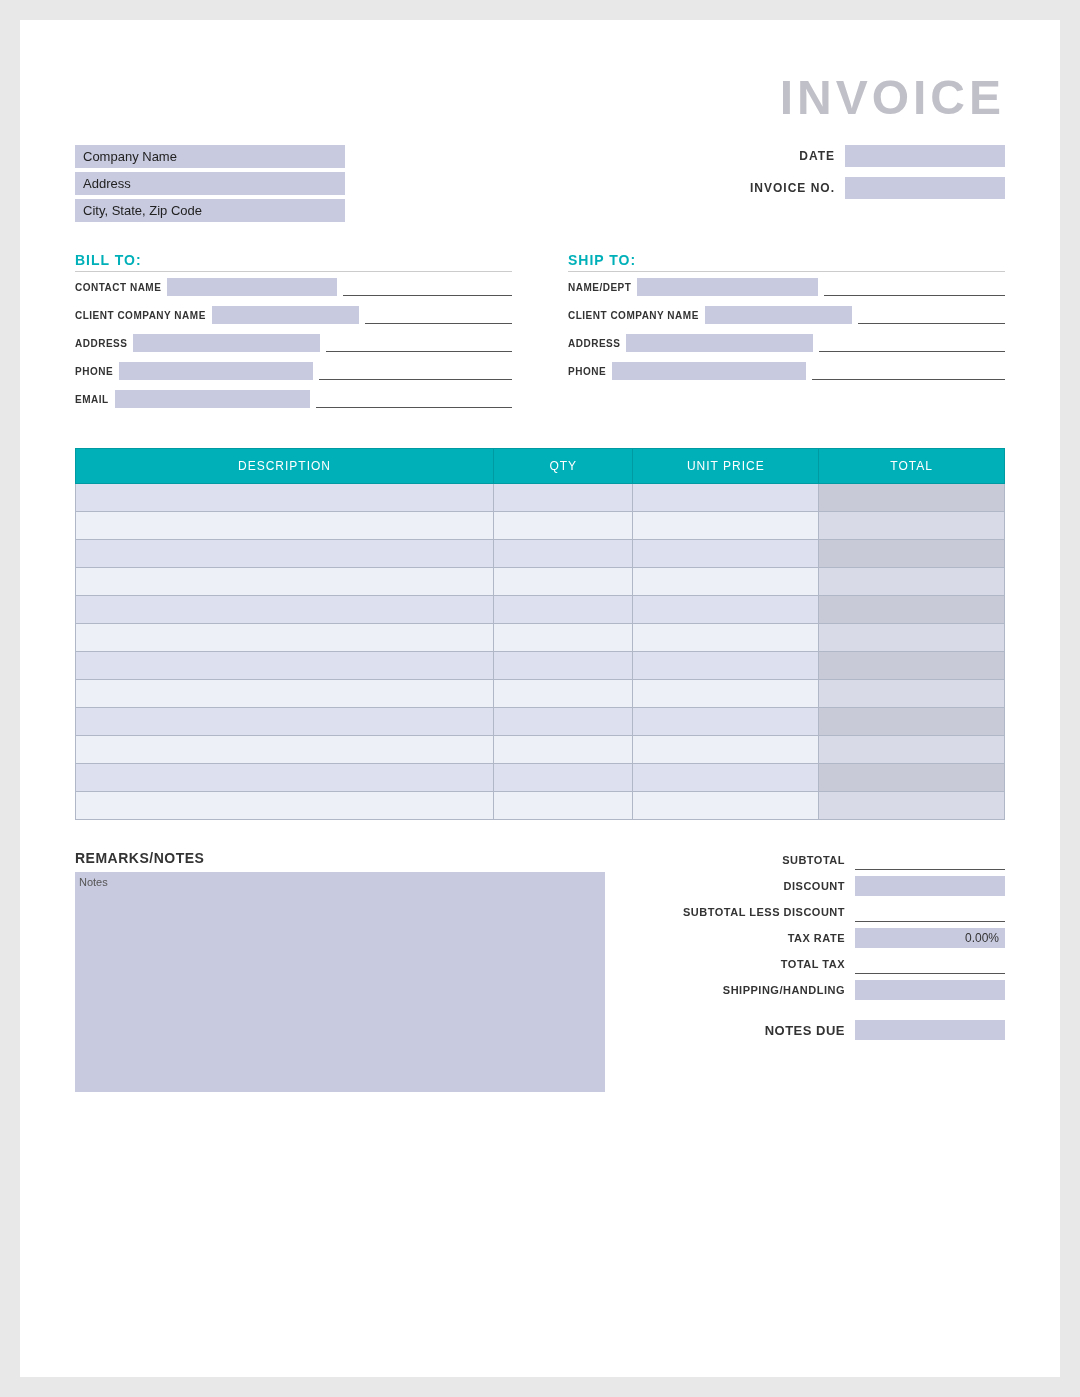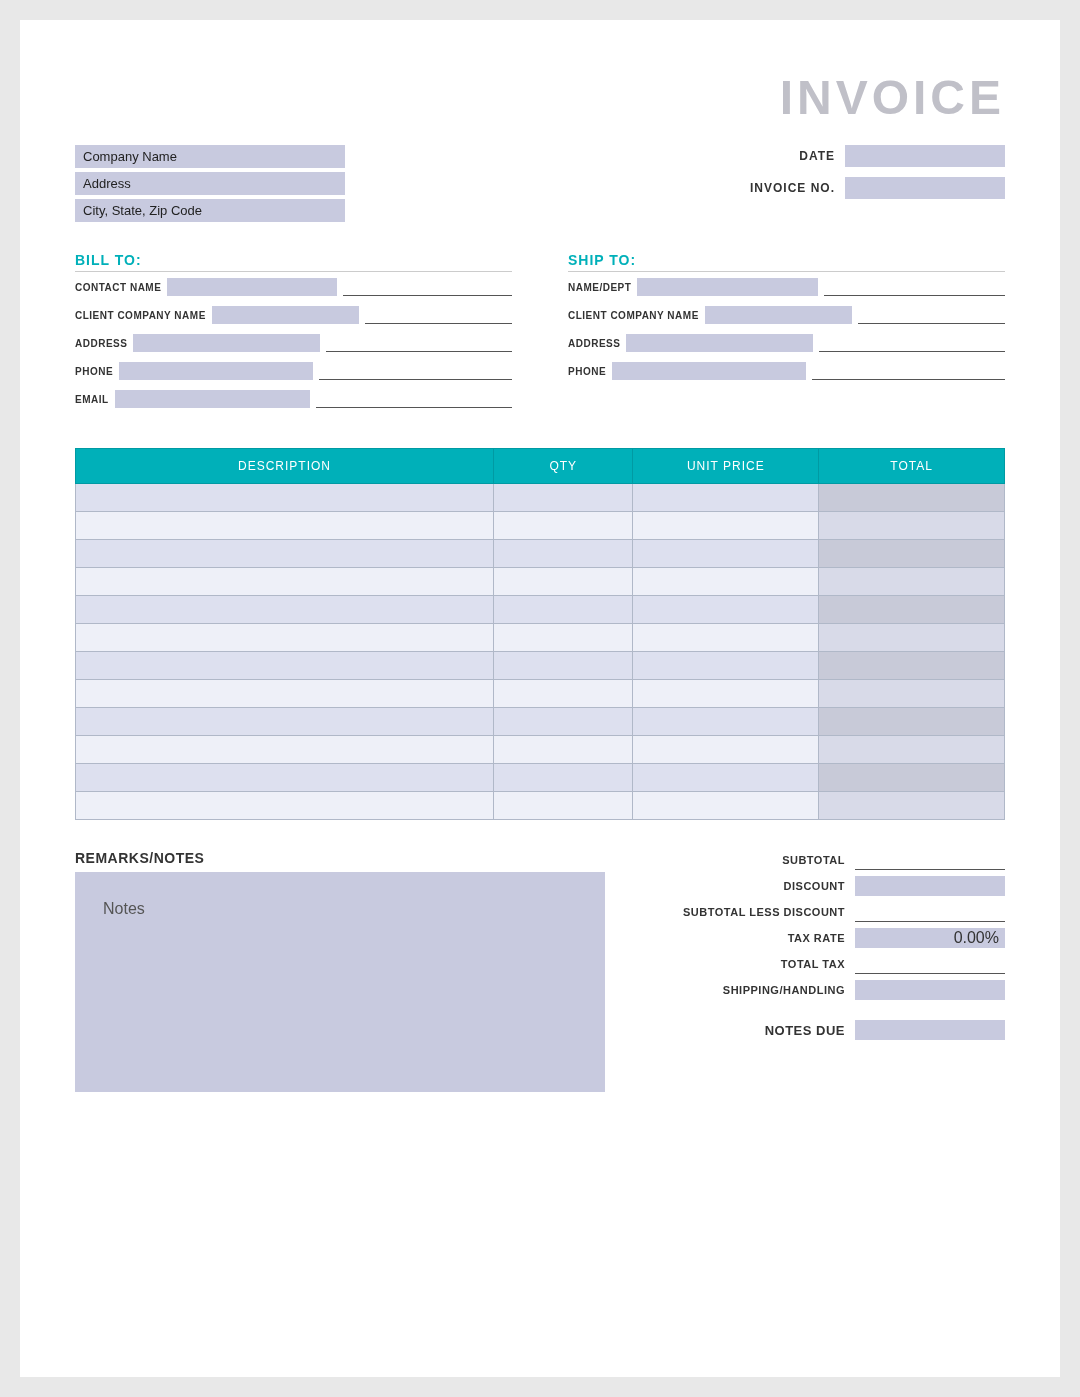--- a/index.html
+++ b/index.html
@@ -166,22 +166,22 @@
       font-size: 14px;
       font-weight: bold;
       color: #333;
       letter-spacing: 0.5px;
       margin-bottom: 6px;
     }
     .notes-box {
       background: #c8cadf;
       width: 100%;
       height: 220px;
-      padding: 28px;
-      font-size: 16px;
+      padding: 4px;
+      font-size: 11px;
       color: #555;
     }
     .totals-section {
       min-width: 360px;
       display: flex;
       flex-direction: column;
       gap: 6px;
     }
     .total-row {
       display: flex;
@@ -209,21 +209,21 @@
       height: 20px;
     }
     .total-field-value {
       background: #c8cadf;
       width: 150px;
       height: 20px;
       display: flex;
       align-items: center;
       justify-content: flex-end;
       padding-right: 6px;
-      font-size: 16px;
+      font-size: 12px;
       color: #333;
     }
     .total-due-row {
       margin-top: 14px;
     }
     .total-due-label {
       font-size: 13px;
       font-weight: bold;
       color: #333;
       letter-spacing: 0.5px;

